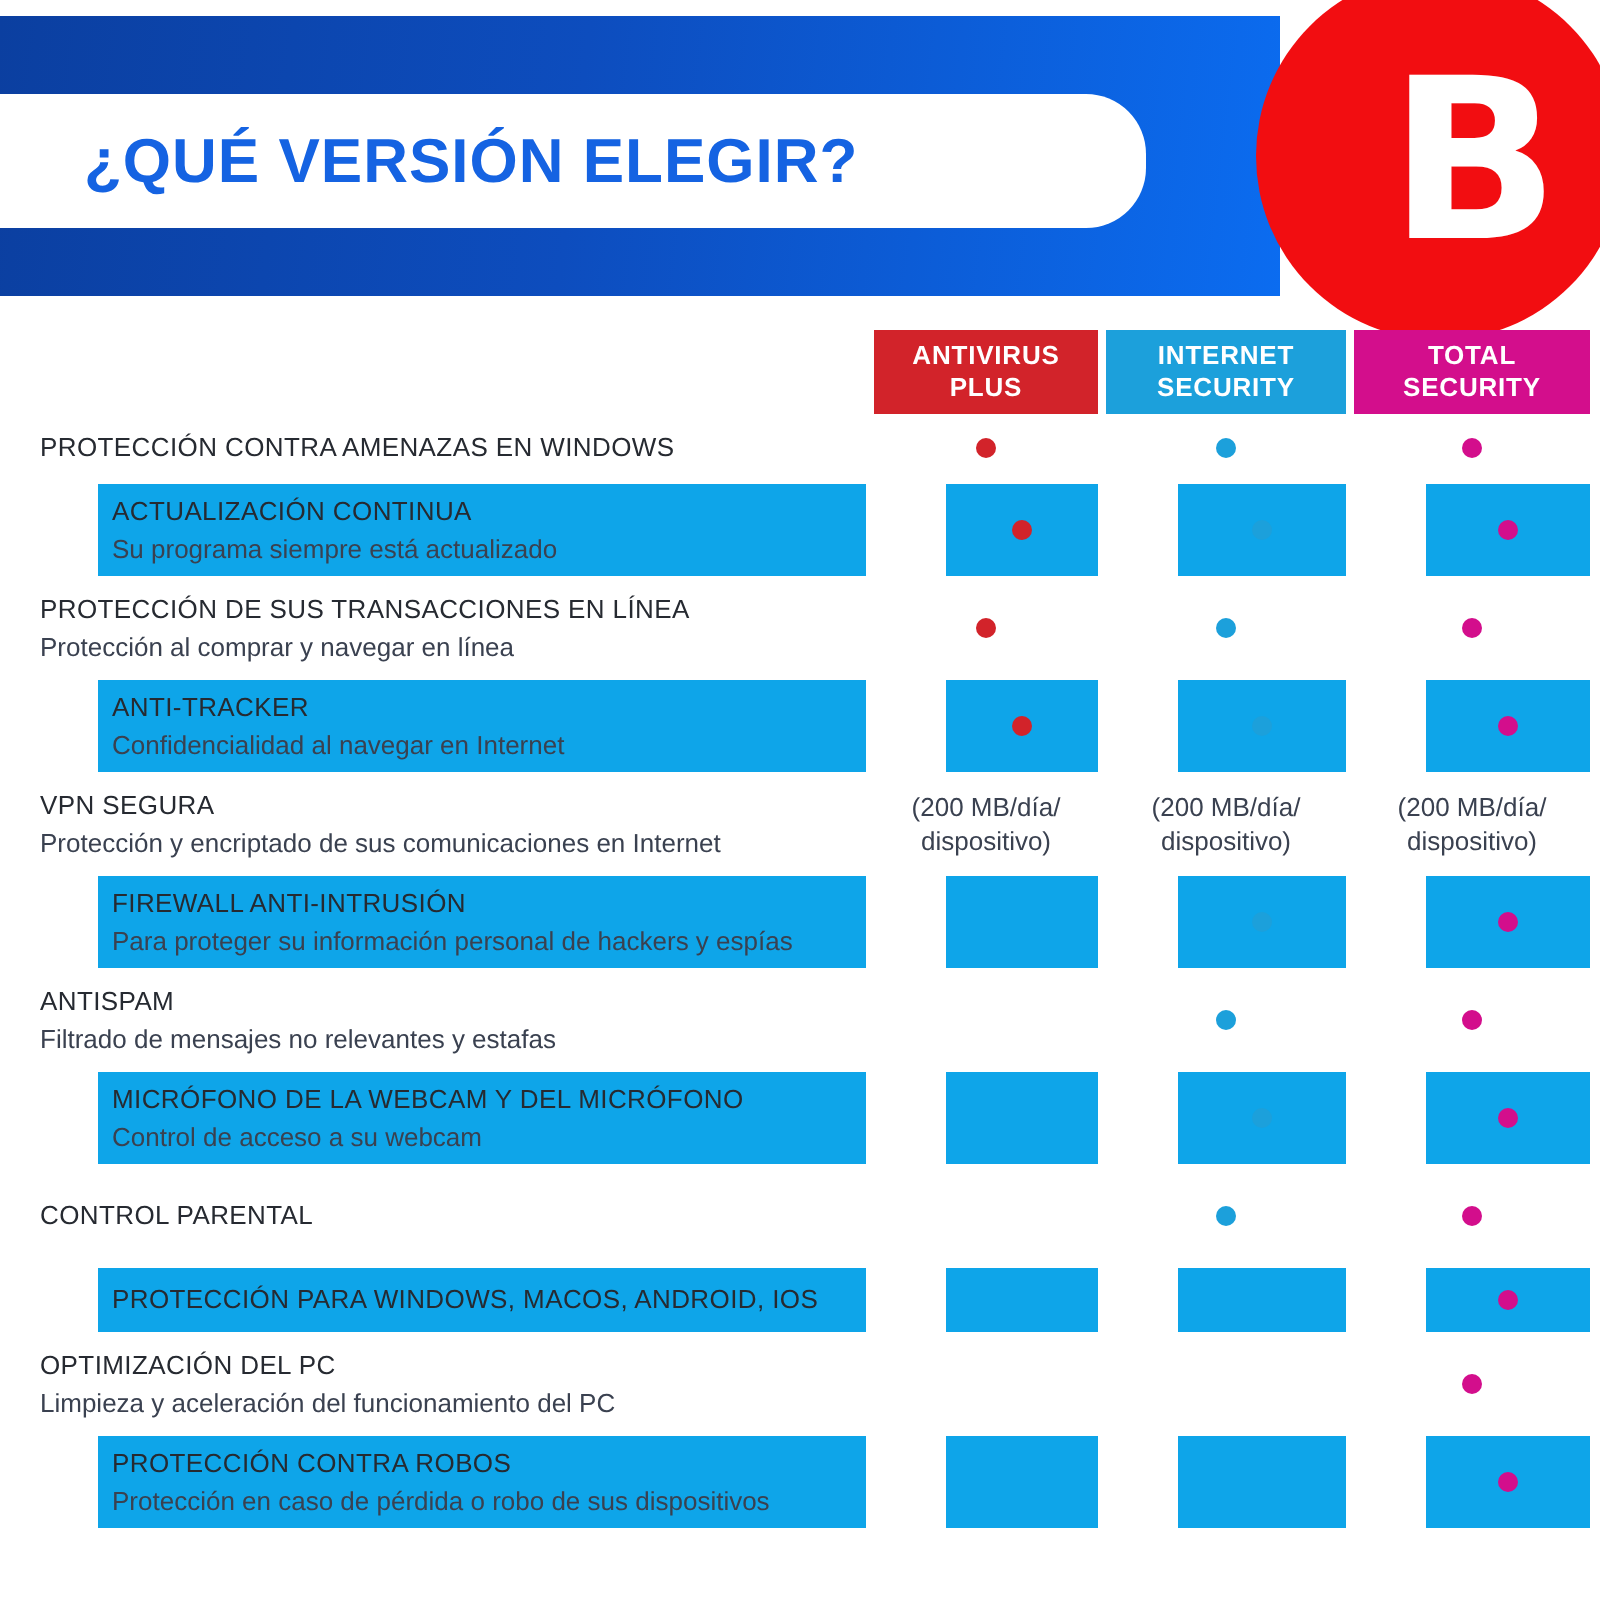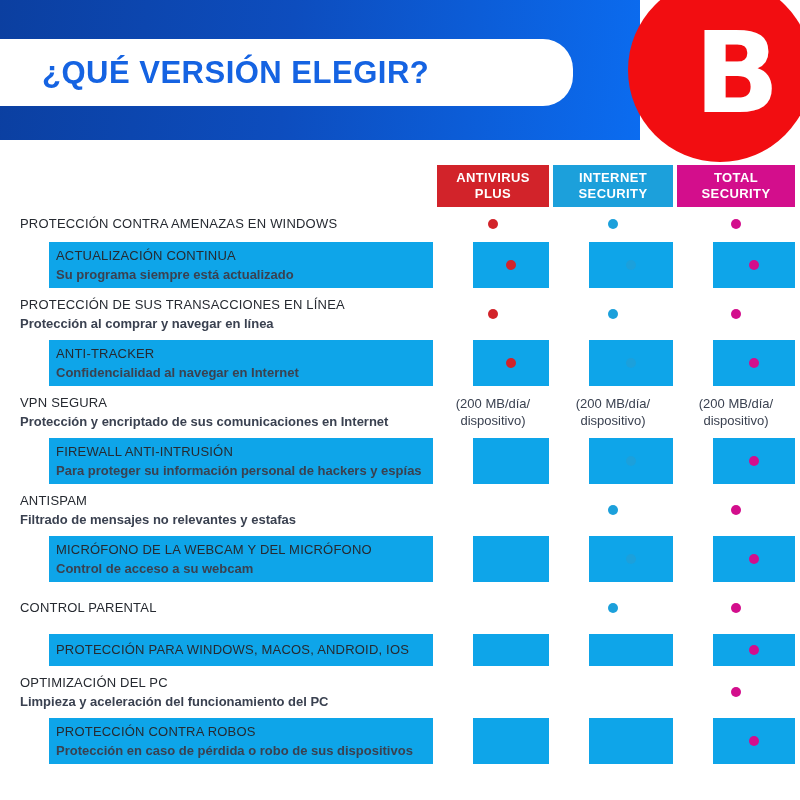--- a/index.html
+++ b/index.html
@@ -1,21 +1,21 @@
 <!DOCTYPE html>
 <html><head>
 <meta charset="utf-8">
 <style>
   * { margin:0; padding:0; box-sizing:border-box; }
   html,body { width:800px; height:800px; background:#ffffff;
               font-family:"Liberation Sans", sans-serif; overflow:hidden; }
   .stage { position:relative; width:800px; height:800px; overflow:hidden; background:#fff; }
 
   
-  .banner { position:absolute; left:0; top:0; width:640px; height:140px;
+  .banner { position:absolute; left:0; top:8px; width:640px; height:140px;
             background:linear-gradient(97deg, #0B3FA0 0%, #0D4DBE 45%, #0B6CF0 100%); }
   .title-pill { position:absolute; left:0; top:39px; width:573px; height:67px;
                 background:#ffffff; border-radius:0 30px 30px 0;
                 display:flex; align-items:center; padding-left:42px; }
   .title-pill h1 { font-size:31px; font-weight:bold; letter-spacing:0.5px; color:#1563E2; white-space:nowrap; }
   .logo-circle { position:absolute; left:628px; top:-22px; width:184px; height:184px;
                  border-radius:50%; display:flex; align-items:center; justify-content:center; }
   .logo-circle span { color:#ffffff; font-family:"DejaVu Sans", sans-serif; font-weight:bold;
                       font-size:112px; line-height:1; margin-left:34px; margin-top:6px; }
 
@@ -30,21 +30,21 @@
 
   .feat-row { margin-bottom:3px; }
   .feat-row .cell { background:transparent; }
   .feat-row.striped .cell { background:#0ea5e9;margin-left:36px; }
   .row-h-double .cell { height:46px; }
   .row-h-single .cell { height:30px; }
   .row-h-single.striped .cell { height:32px; }
 
   .cell.text-cell { display:flex; flex-direction:column; justify-content:center; padding-left:7px; }
   .row-title { font-size:13px; font-weight:normal; color:#262A31; letter-spacing:0.2px; line-height:16px; }
-  .row-subtitle { font-size:13px; color:#3A4150; line-height:16px; margin-top:3px;font-weight:bold; }
+  .row-subtitle { font-size:13px; color:#3A4150; line-height:16px; margin-top:3px; }
 
   .cell.mark-cell { display:flex; flex-direction:column; align-items:center; justify-content:center; }
   .dot { width:10px; height:10px; border-radius:50%; }
   .cell-note { font-size:13px; color:#3A4150; line-height:17px; text-align:center; }
 </style>
 </head>
 <body>
 
 <div class="stage">
 

